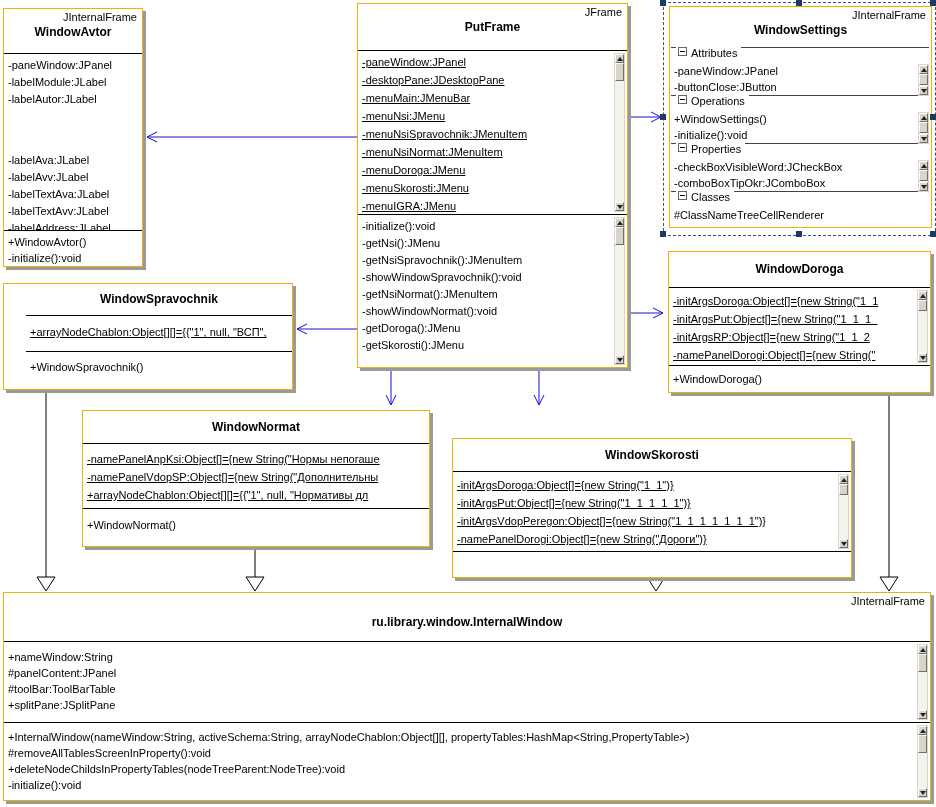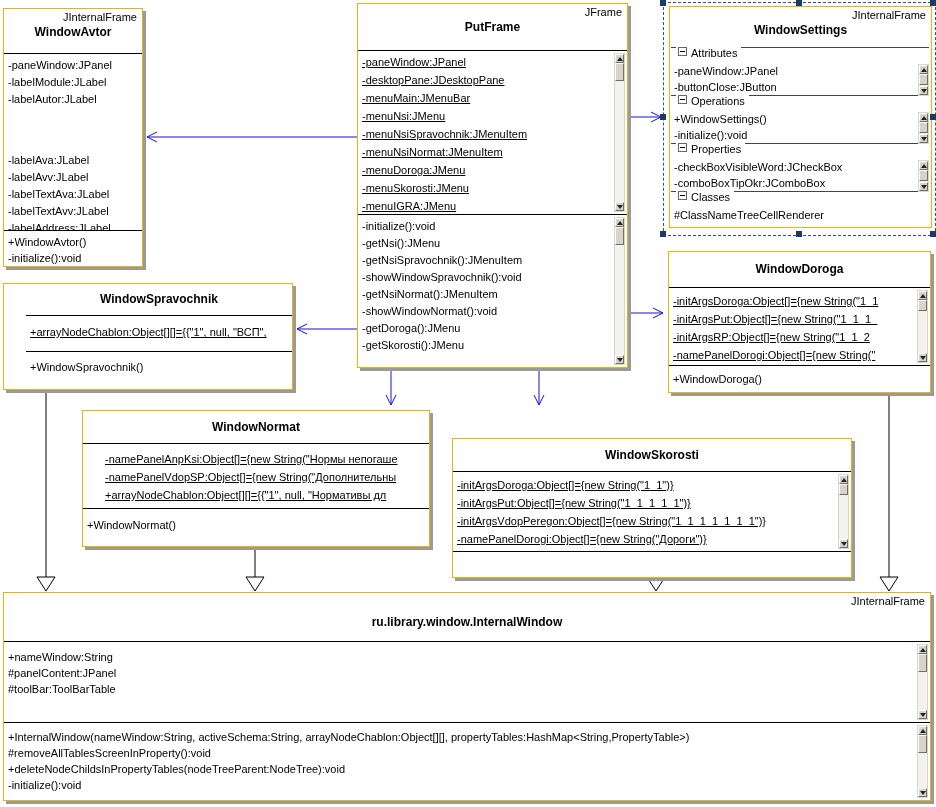--- a/index.html
+++ b/index.html
@@ -283,21 +283,21 @@
     </div>
     <div class="sect top grow" style="padding-top:5px;">
       <div class="row" style="line-height:16px;height:16px;">+WindowDoroga()</div>
     </div>
   </div>
 
   <div class="cls" style="left:82px;top:410px;width:348px;height:137px;">
     <div class="hdr line" style="height:32px;">
       <div class="cname" style="padding-top:9px;">WindowNormat</div>
     </div>
-    <div class="sect u" style="height:64px;padding-top:6px;margin-left:18px;">
+    <div class="sect u" style="height:64px;padding-top:6px;">
       <div class="row" style="line-height:18px;height:18px;padding-right:0;">-namePanelAnpKsi:Object[]={new String("Нормы непогаше</div>
       <div class="row" style="line-height:18px;height:18px;padding-right:0;">-namePanelVdopSP:Object[]={new String("Дополнительны</div>
       <div class="row" style="line-height:18px;height:18px;padding-right:0;">+arrayNodeChablon:Object[][]={{"1", null, "Нормативы дл</div>
     </div>
     <div class="sect top grow" style="padding-top:8px;">
       <div class="row" style="line-height:16px;height:16px;">+WindowNormat()</div>
     </div>
   </div>
 
   <div class="cls" style="left:452px;top:406px;width:400px;height:140px;margin-top:32px;">
@@ -327,20 +327,21 @@
 
   <div class="cls" style="left:3px;top:592px;width:928px;height:209px;">
     <div class="hdr line" style="height:48px;">
       <div class="stereo">JInternalFrame</div>
       <div class="cname" style="padding-top:8px;">ru.library.window.InternalWindow</div>
     </div>
     <div class="sect" style="height:80px;padding-top:7px;">
       <div class="row" style="line-height:16px;height:16px;">+nameWindow:String</div>
       <div class="row" style="line-height:16px;height:16px;">#panelContent:JPanel</div>
       <div class="row" style="line-height:16px;height:16px;">#toolBar:ToolBarTable</div>
+      <div class="row" style="line-height:16px;height:16px;">+splitPane:JSplitPane</div>
       <div class="vscroll">
         <div class="sbtn">
             <span class="tri-up"></span>
           </div>
         <div class="sthumb"></div>
         <div class="sfill"></div>
         <div class="sbtn">
             <span class="tri-down"></span>
           </div>
       </div>

